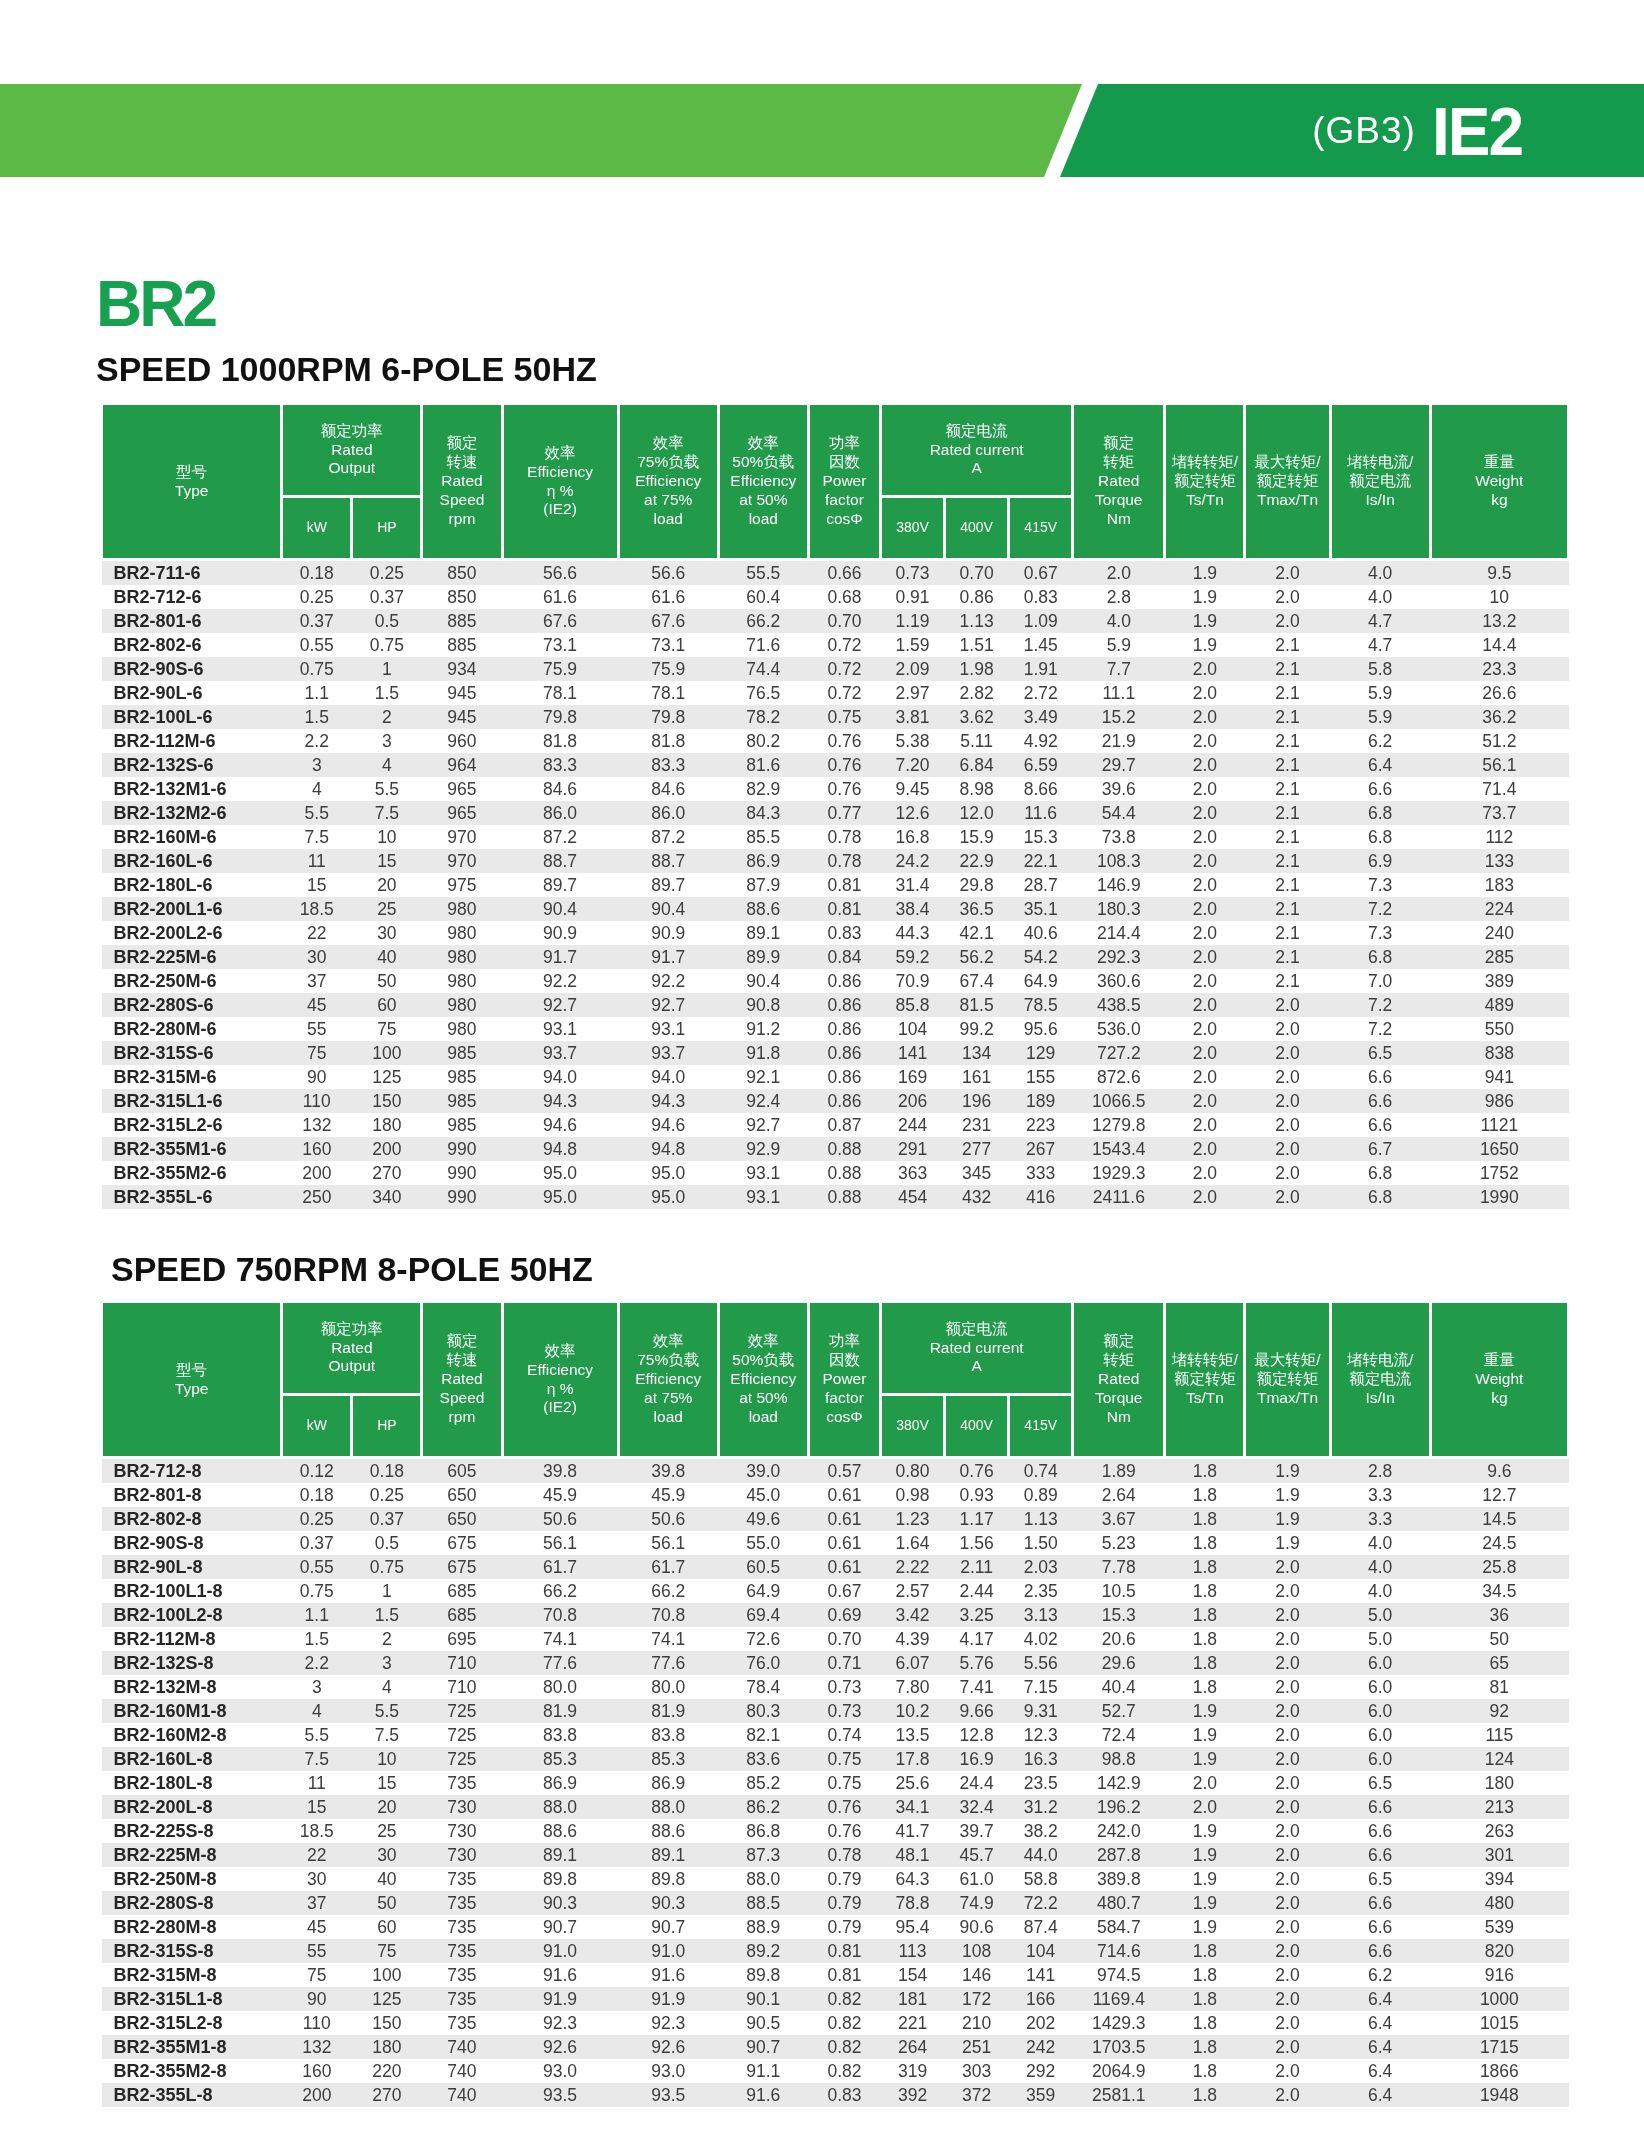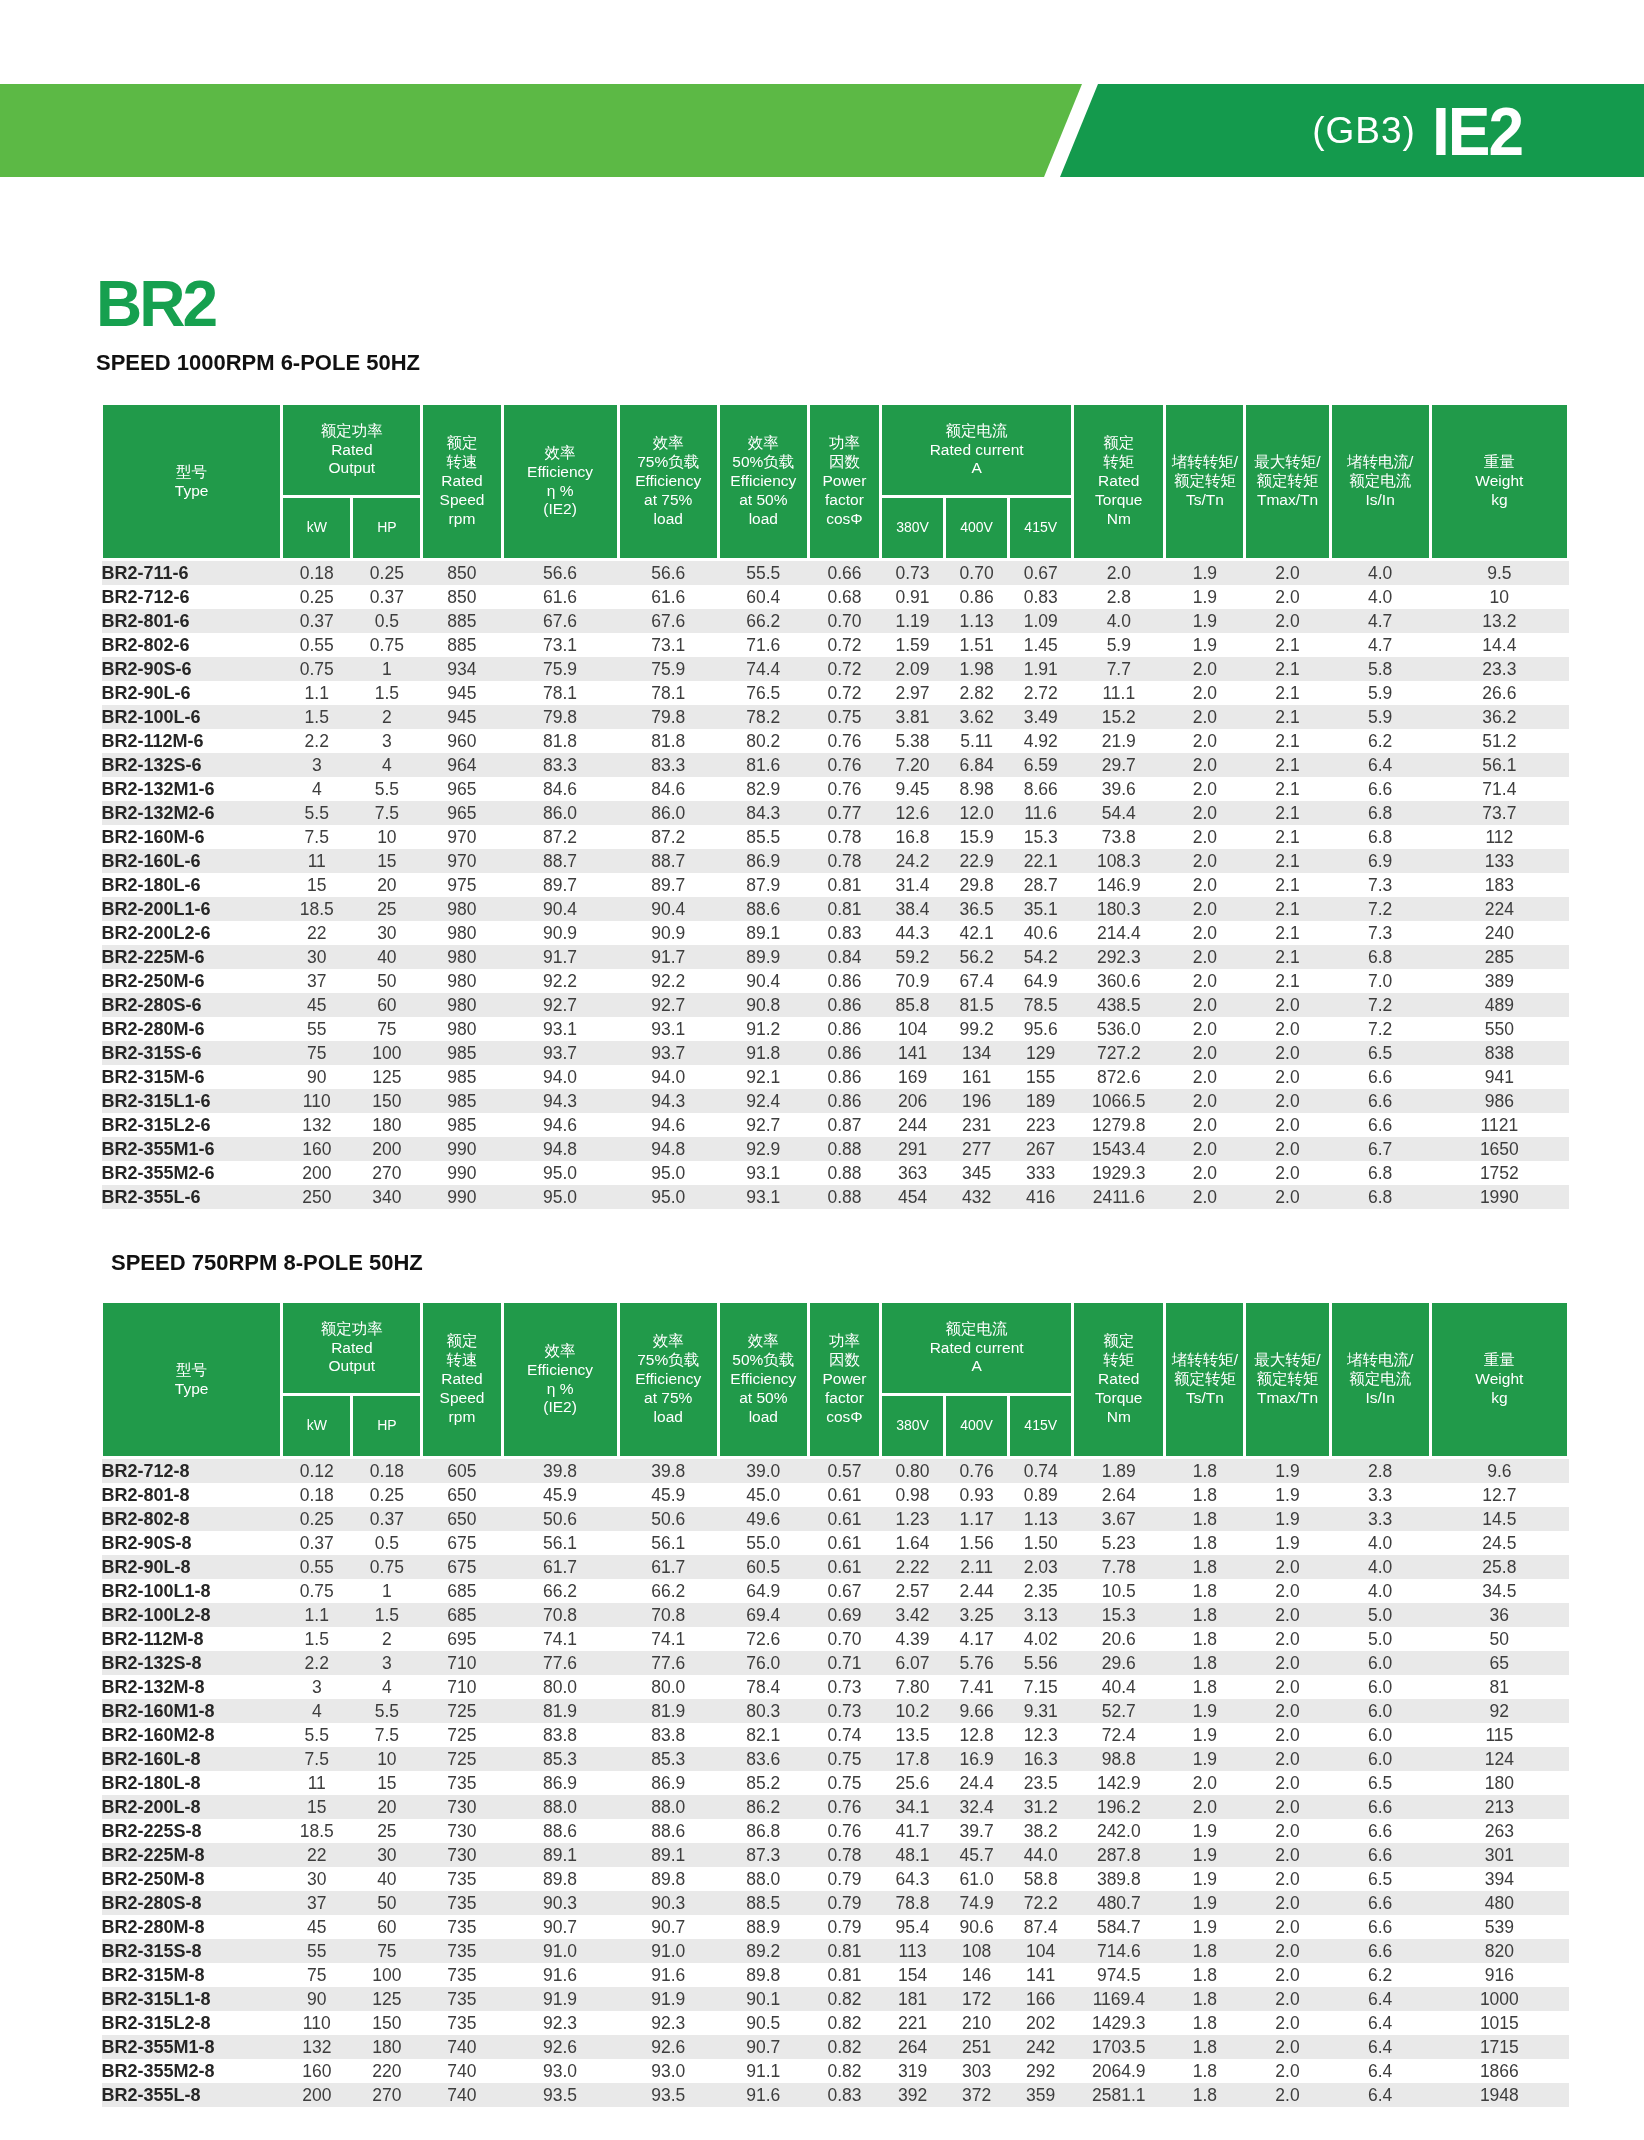--- a/index.html
+++ b/index.html
@@ -26,21 +26,21 @@
     clip-path:polygon(1098px 0,100% 0,100% 100%,1060px 100%);
     display:flex;align-items:center;justify-content:flex-end;
     padding-right:122px;box-sizing:border-box;}
   .banner-dark .gb3{color:#ffffff;font-size:37px;letter-spacing:1px;}
   .banner-dark .ie2{color:#fff;font-size:64px;font-weight:bold;
     letter-spacing:-2px;margin-left:16px;transform:scaleY(1.08);}
   
   .title-row{position:absolute;top:272px;left:96px;display:flex;align-items:baseline;gap:37px;}
   .brand{color:var(--brand-green);font-size:64px;font-weight:bold;letter-spacing:-3px;line-height:1;}
   .subtitle{color:var(--subtitle-green);font-size:30px;margin-left:8px;letter-spacing:0;}
-  .section-title{position:absolute;left:96px;color:#111;font-size:22px;font-weight:bold;letter-spacing:0;}
+  .section-title{position:absolute;left:96px;color:#111;font-size:34px;font-weight:bold;letter-spacing:0;}
   #sec1{top:350px;}
   #sec2{top:1250px;margin-left:15px;}
   
   .dtable{position:absolute;left:100px;width:1470px;border-collapse:collapse;table-layout:fixed;}
   #t1{top:402px;}
   #t2{top:1300px;}
   .dtable col.c-type{width:180px;}
   .dtable col.c-kw,.dtable col.c-hp{width:70px;}
   .dtable col.c-speed{width:80px;}
   .dtable col.c-eff{width:116px;}
@@ -57,21 +57,21 @@
     background:var(--header-green);color:#fff;font-weight:normal;
     font-size:15.5px;line-height:1.22;text-align:center;vertical-align:middle;
     border:3px solid #fff;padding:2px 0;white-space:pre-line;
   }
   .dtable thead tr.group-row th{height:86px;}
   .dtable thead tr.sub-row th{height:56px;font-size:14px;}
   .dtable td{
     height:24px;line-height:24px;padding:0;font-size:17.5px;color:var(--body-text);
     text-align:center;white-space:nowrap;overflow:hidden;
   }
-  .dtable td.model{text-align:left;padding-left:0;font-weight:bold;color:#262626;font-size:18px;}
+  .dtable td.model{text-align:left;padding-left:12px;font-weight:bold;color:#262626;font-size:18px;}
   .dtable tbody tr:nth-child(odd){background:var(--row-alt);}
   .dtable tbody tr:nth-child(even){background:#ffffff;}
 </style>
 </head>
 <body>
 
 <div class="banner">
   <div class="banner-light"></div>
   <div class="banner-dark">
     <span class="gb3">(GB3)</span>

